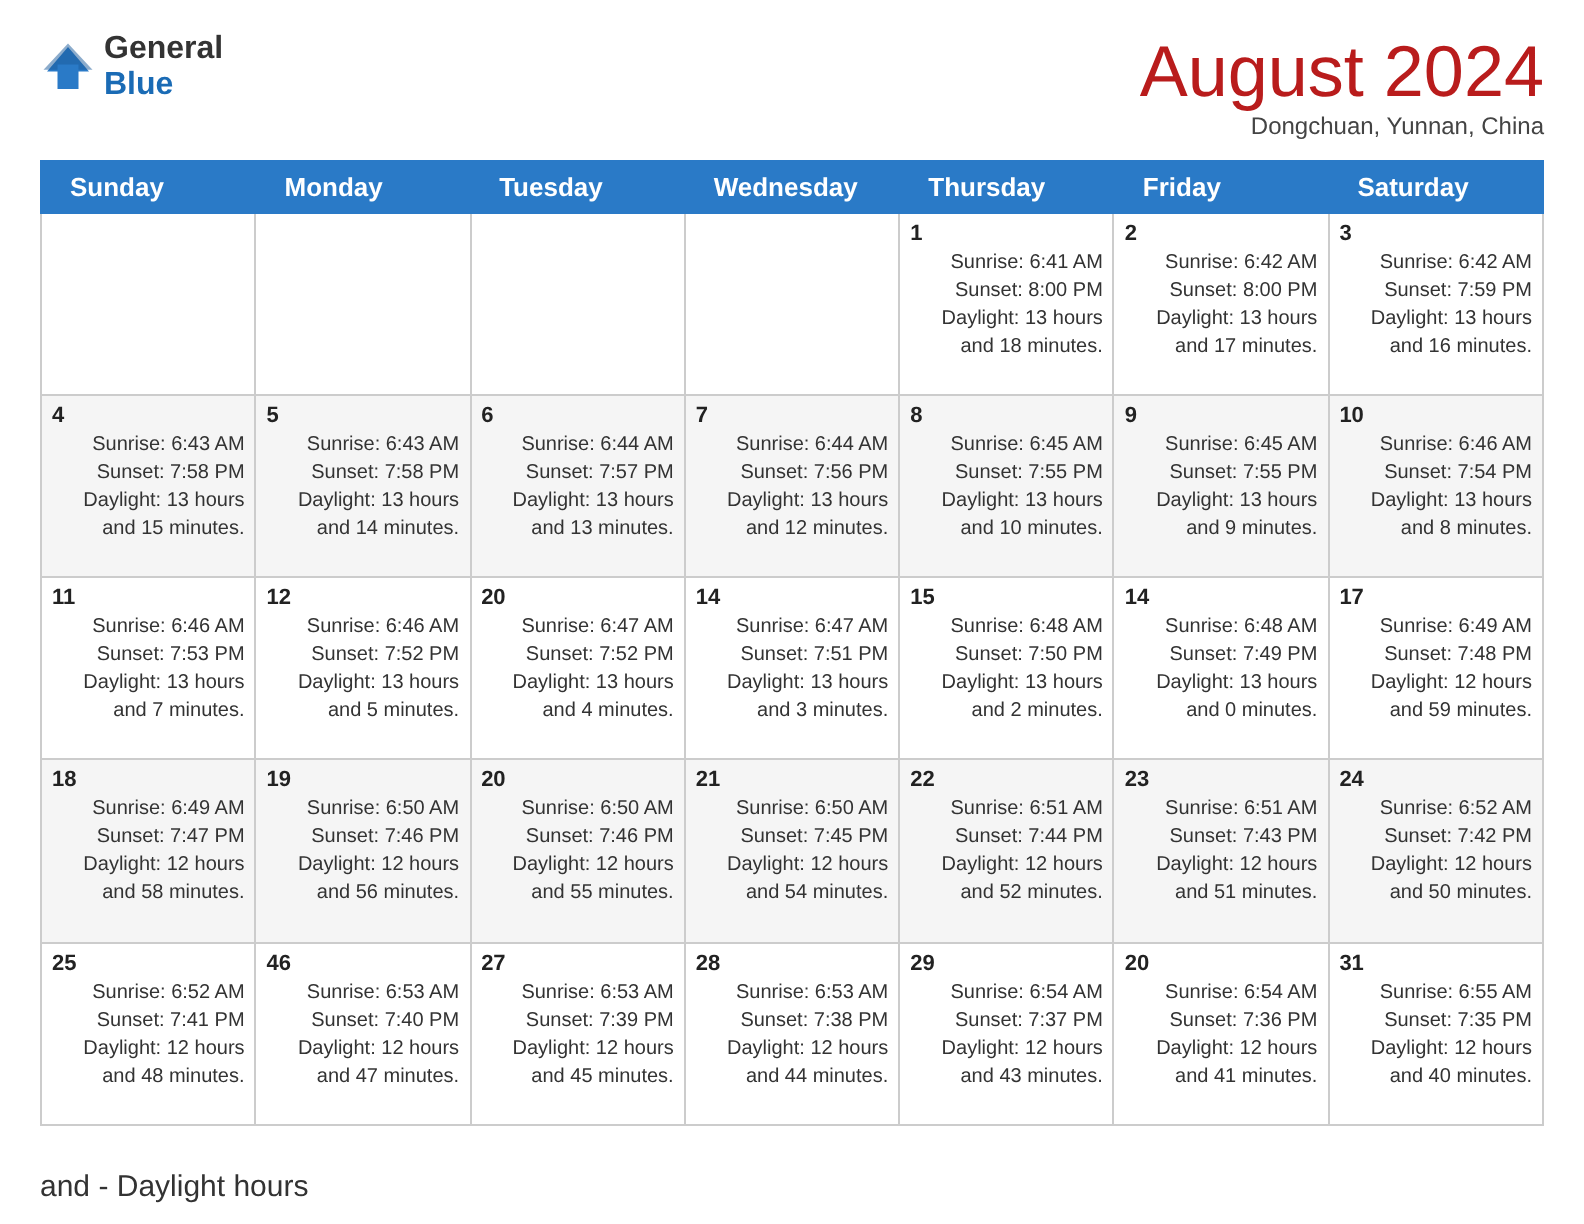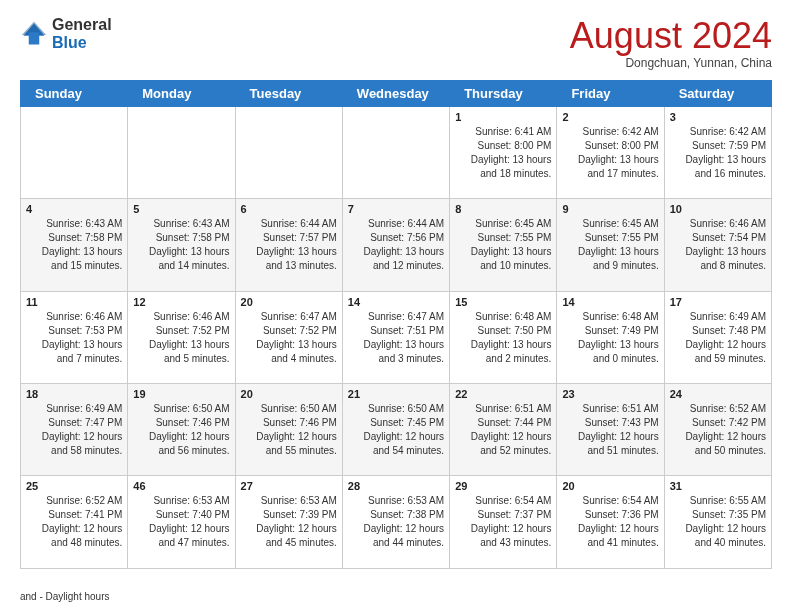--- a/index.html
+++ b/index.html
@@ -91,21 +91,21 @@
       font-size: 10px;
       color: #333;
       line-height: 1.4;
       text-align: right;
     }
     .empty-cell {
       background: #fff !important;
     }
     .footer {
       margin-top: 22px;
-      font-size: 10px;
+      font-size: 15px;
       color: #333;
       display: flex;
       gap: 4px;
     }
   </style>
 </head>
 <body>
 
 <div class="page">
   <div class="header">

